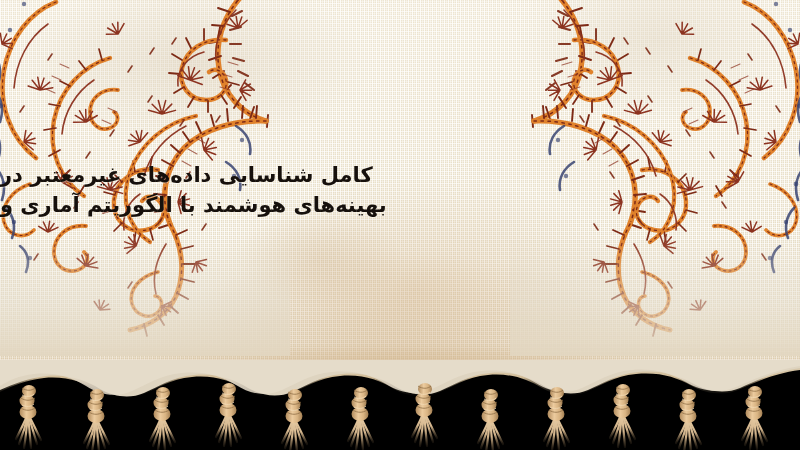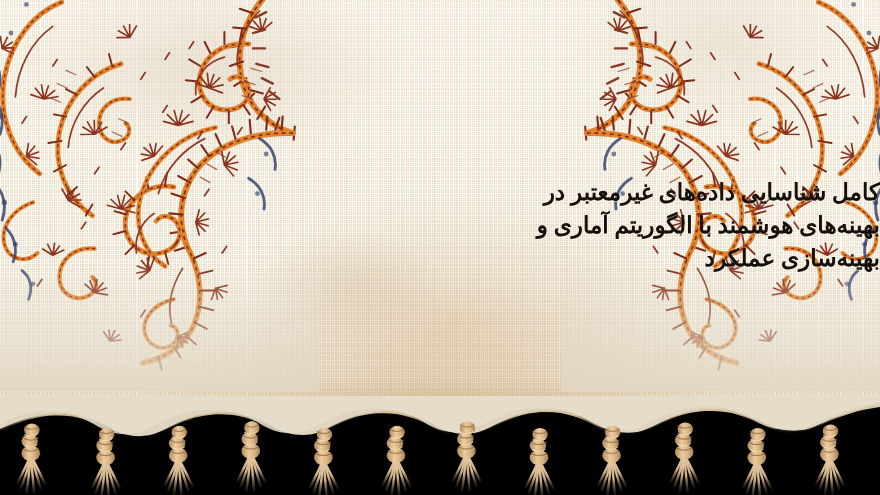--- a/index.html
+++ b/index.html
@@ -68,30 +68,29 @@
     pointer-events:none;
   }
 
   
   .fringe{position:absolute;left:0;top:360px;width:800px;height:90px;}
   .fringe svg{display:block;width:800px;height:90px;}
 
   
   .title{
     position:absolute;left:0;top:160px;width:800px;
-    text-align:right;
+    text-align:left;
     direction:rtl;
     color:#16100c;
     font-size:21px;
     line-height:30px;
     font-weight:700;
     letter-spacing:0;
     text-shadow:0 1px 0 rgba(255,250,240,.45);
     pointer-events:none;
-    font-family:Liberation Serif, serif;
   }
   .title .ln{display:block;white-space:nowrap;}
 </style>
 </head>
 <body>
 
 <div class="stage">
 
   <div class="cloth"></div>
   <div class="hem"></div>
@@ -475,21 +474,20 @@
           <path d="M70 70 l9 4 M62 82 l9 4 M56 95 l9 4"></path>
         </g>
       </g>
     </svg>
     <div class="orn-fade"></div>
   </div>
 
   <div class="title">
     <span class="ln">کامل شناسایی داده‌های غیرمعتبر در</span>
     <span class="ln">بهینه‌های هوشمند با الگوریتم آماری و</span>
-    <span class="ln">بهینه‌سازی عملکرد</span>
   </div>
 
   <div class="fringe">
     <svg viewBox="0 0 800 90" xmlns="http://www.w3.org/2000/svg" aria-hidden="true">
       <defs>
         <linearGradient id="cordG" x1="0" y1="0" x2="1" y2="0">
           <stop offset="0%" stop-color="#b08a5c"></stop>
           <stop offset="40%" stop-color="#eccb9e"></stop>
           <stop offset="70%" stop-color="#d9b483"></stop>
           <stop offset="100%" stop-color="#a37f53"></stop>

